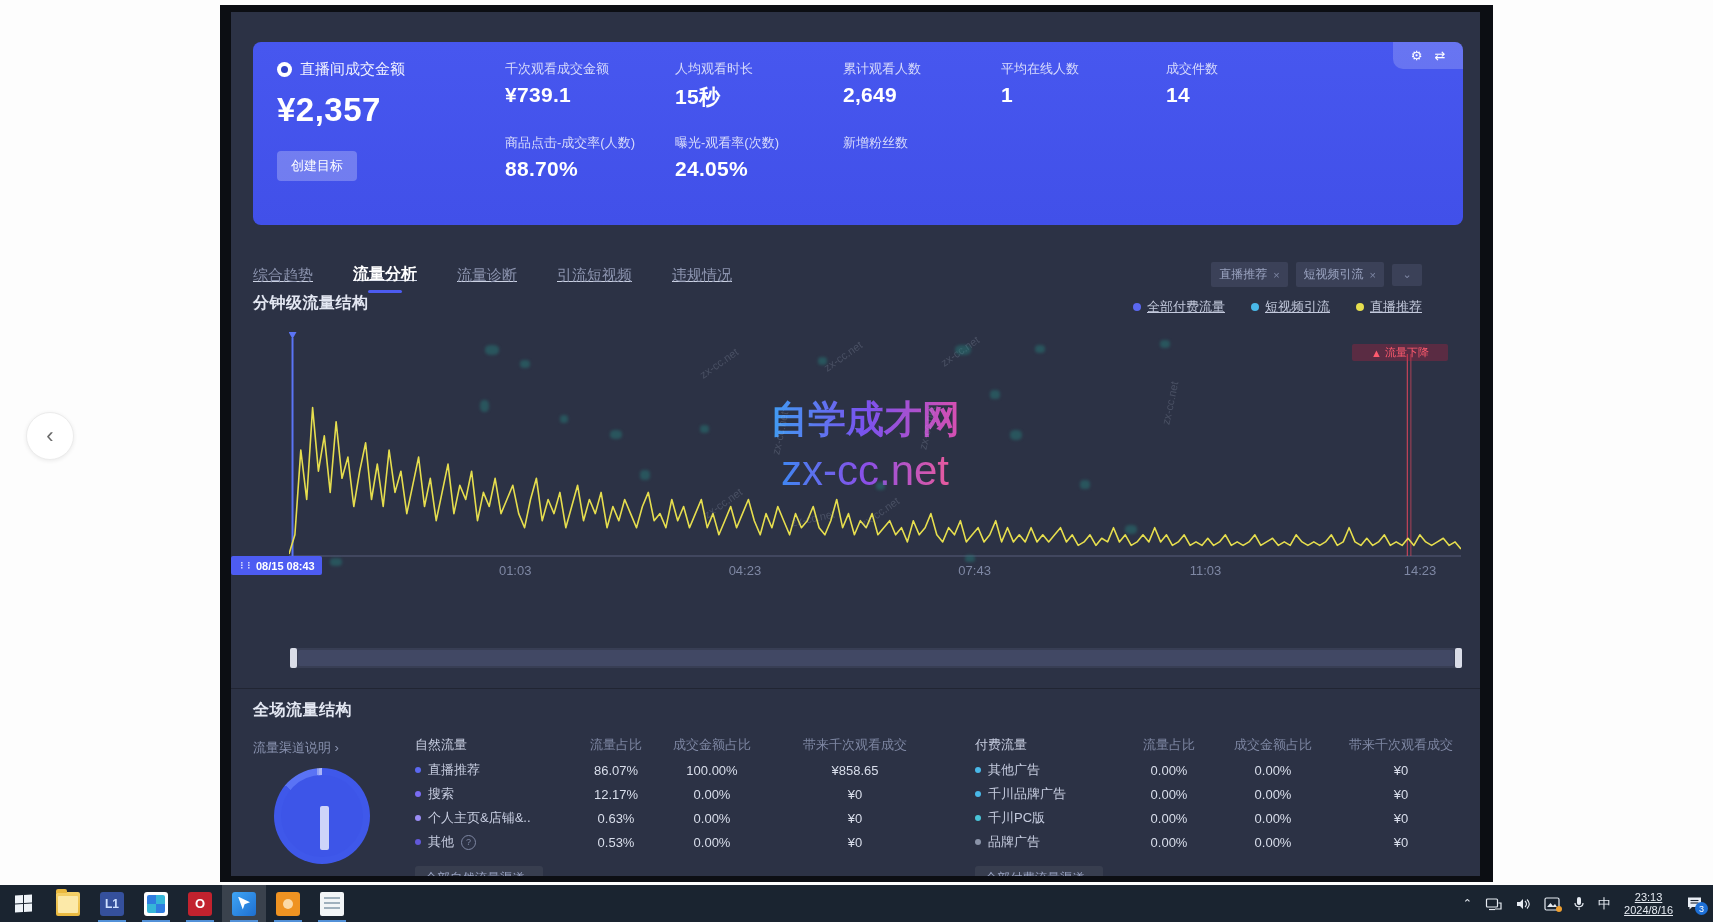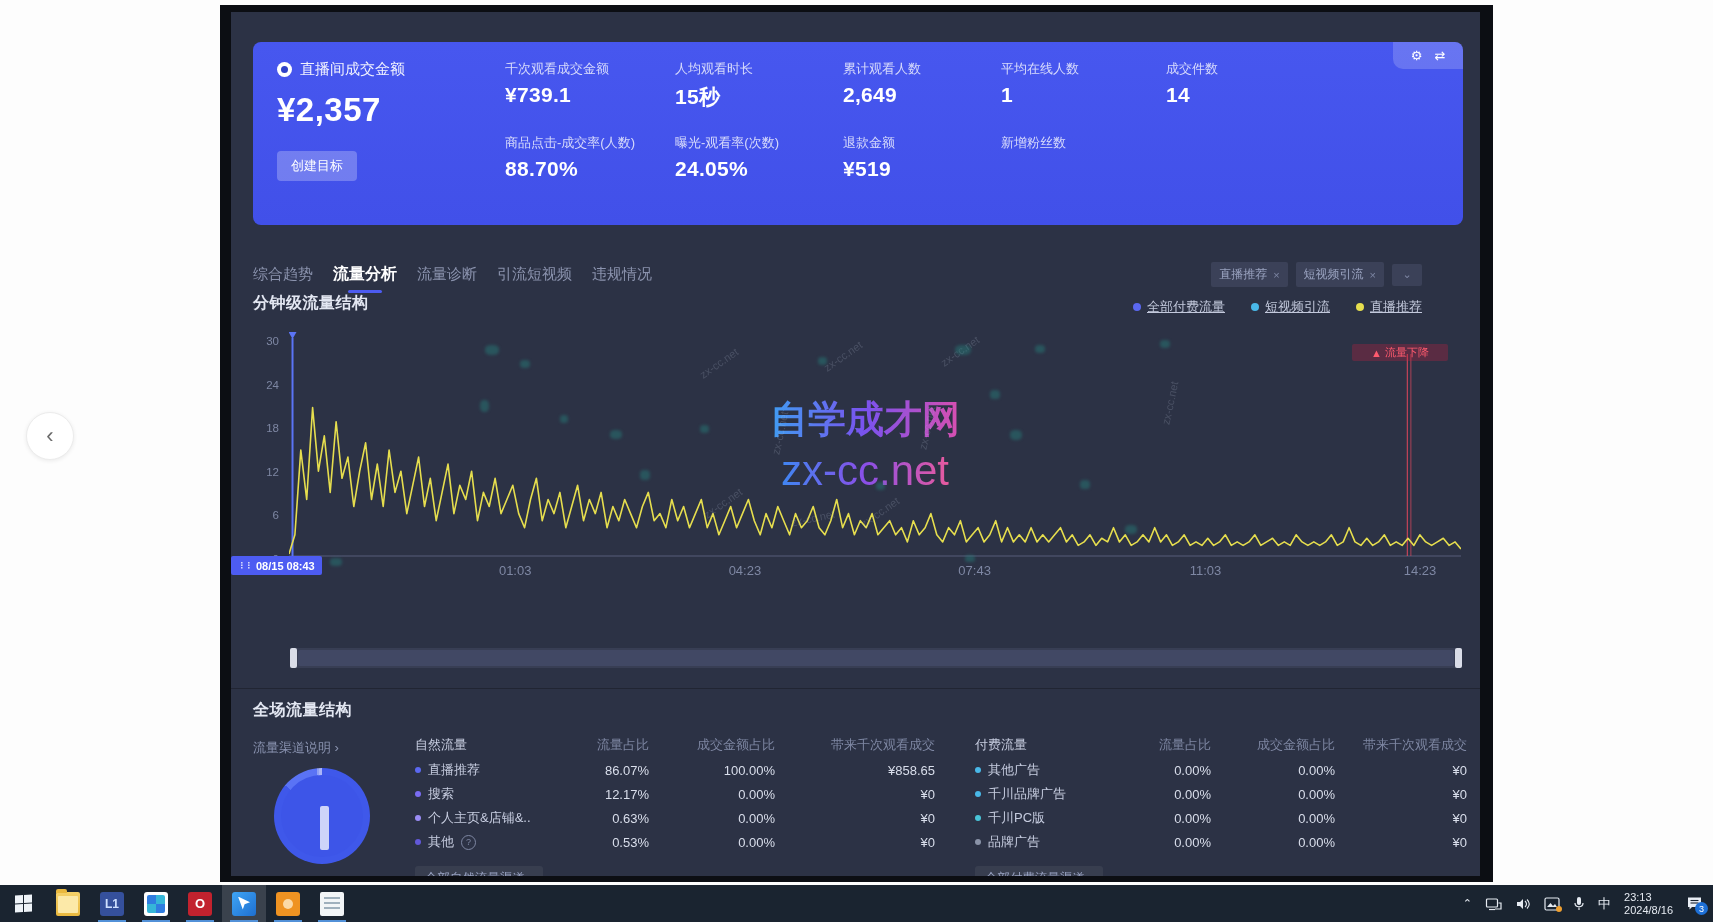--- a/index.html
+++ b/index.html
@@ -25,21 +25,21 @@
   .goal-ico{width:15px;height:15px;border-radius:50%;background:#fff;position:relative;display:inline-block;}
   .goal-ico::after{content:"";position:absolute;left:4px;top:4px;width:7px;height:7px;border-radius:50%;background:#3042c8;}
   .b-value{font-size:33px;font-weight:bold;letter-spacing:.5px;margin-top:12px;}
   .goal-btn{margin-top:22px;display:inline-block;background:rgba(255,255,255,.25);color:#fff;
     font-size:13px;padding:6px 14px;border-radius:4px;cursor:pointer;}
   .metrics{position:absolute;left:252px;top:18px;width:950px;display:grid;
     grid-template-columns:170px 168px 158px 165px auto;grid-auto-rows:74px;}
   .metric .ml{font-size:13px;color:rgba(255,255,255,.78);}
   .metric .mv{font-size:21px;font-weight:bold;color:#fff;margin-top:5px;letter-spacing:.3px;}
   
-  .tabs{position:absolute;left:22px;top:252px;display:flex;align-items:center;gap:20px;}
+  .tabs{position:absolute;left:22px;top:252px;display:flex;align-items:flex-end;gap:40px;text-decoration:underline;}
   .tab{font-size:15px;color:#8b93ae;cursor:pointer;position:relative;padding-bottom:8px;}
   .tab.active{font-size:16px;color:#fff;font-weight:bold;}
   .tab.active::after{content:"";position:absolute;left:50%;transform:translateX(-50%);bottom:0;
     width:34px;height:3px;border-radius:2px;background:#4c5bf0;}
   .filterbar{position:absolute;right:58px;top:250px;display:flex;gap:8px;align-items:center;}
   .ftag{background:#3b4158;color:#9aa3c0;font-size:12px;padding:4px 8px;border-radius:2px;
     display:flex;align-items:center;gap:6px;cursor:pointer;}
   .ftag .x{color:#7d86a3;font-size:11px;cursor:pointer;}
   .fdrop{background:#3b4158;color:#7d86a3;width:30px;height:22px;border-radius:2px;
     display:flex;align-items:center;justify-content:center;font-size:11px;cursor:pointer;}
@@ -72,21 +72,21 @@
   
   .chan-link{position:absolute;left:22px;top:727px;font-size:13px;color:#8a93b0;cursor:pointer;}
   .donut{position:absolute;left:43px;top:756px;width:96px;height:96px;border-radius:50%;}
   .donut-inner{position:absolute;left:7px;top:7px;right:7px;bottom:7px;border-radius:50%;background:#3d55e8;}
   .donut-label{position:absolute;left:46px;top:38px;width:9px;height:44px;background:rgba(255,255,255,.75);border-radius:2px;}
   .ftable{position:absolute;font-size:13px;}
   .frow{display:grid;align-items:center;height:24px;}
   .nat .frow{grid-template-columns:168px 66px 126px 1fr;}
   .paid .frow{grid-template-columns:152px 84px 124px 1fr;}
   .fhead{color:#7e87a3;height:26px;}
-  .fcell{text-align:right;color:#d9deeb;}
+  .fcell{text-align:center;color:#d9deeb;}
   .fcell.name{text-align:left;color:#c7cde0;display:flex;align-items:center;gap:7px;}
   .rdot{width:6px;height:6px;border-radius:50%;flex:none;}
   .help{width:13px;height:13px;border:1px solid #7e87a3;border-radius:50%;color:#7e87a3;font-size:9px;
     display:inline-flex;align-items:center;justify-content:center;}
   .tfoot{display:inline-block;margin-top:12px;background:rgba(255,255,255,.06);color:#98a2c2;
     font-size:12.5px;padding:4px 10px;border-radius:3px;cursor:pointer;}
   
   .taskbar{position:absolute;left:0;top:885px;width:1713px;height:37px;background:#1a2430;display:flex;align-items:stretch;z-index:5;}
   .tb-start{width:46px;display:flex;align-items:center;justify-content:center;cursor:pointer;}
   .win{display:grid;grid-template-columns:8px 8px;grid-template-rows:8px 8px;gap:1px;transform:skewY(-3deg);}
@@ -107,21 +107,21 @@
     clip-path:polygon(0 0,100% 45%,55% 60%,40% 100%);}
   .ico-orange{background:#ef9322;}
   .ico-orange::before{content:"";position:absolute;left:7px;top:7px;width:10px;height:10px;border-radius:50%;background:#fbd9a6;}
   .ico-note{background:#f2f5f7;border-radius:2px;}
   .ico-note::before{content:"";position:absolute;left:4px;top:5px;right:4px;height:2px;background:#9fb0bd;
     box-shadow:0 5px 0 #9fb0bd,0 10px 0 #9fb0bd;}
   .tray{margin-left:auto;display:flex;align-items:center;gap:13px;padding-right:10px;color:#e6ebf2;}
   .tray svg{display:block;}
   .tray-item{cursor:pointer;display:flex;align-items:center;}
   .ime{font-size:13px;}
-  .clock{font-size:11px;line-height:13px;text-align:left;cursor:pointer;}
+  .clock{font-size:11px;line-height:13px;text-align:center;cursor:pointer;text-decoration:underline;}
   .notif{position:relative;cursor:pointer;}
   .badge{position:absolute;right:-5px;bottom:-4px;width:13px;height:13px;border-radius:50%;background:#1d6fd6;
     color:#fff;font-size:9px;display:flex;align-items:center;justify-content:center;}
   .chev{font-size:11px;cursor:pointer;}
 </style>
 </head>
 <body>
 
 <div class="stage">
 
@@ -168,24 +168,20 @@
             </div>
           <div class="metric">
               <div class="ml">商品点击-成交率(人数)</div>
               <div class="mv">88.70%</div>
             </div>
           <div class="metric">
               <div class="ml">曝光-观看率(次数)</div>
               <div class="mv">24.05%</div>
             </div>
           <div class="metric">
-              <div class="ml">退款金额</div>
-              <div class="mv">¥519</div>
-            </div>
-          <div class="metric">
               <div class="ml">新增粉丝数</div>
             </div>
         </div>
       </div>
 
       <div class="tabs">
         <span class="tab">综合趋势</span>
         <span class="tab active">流量分析</span>
         <span class="tab">流量诊断</span>
         <span class="tab">引流短视频</span>
@@ -214,28 +210,20 @@
         <span class="litem">
           <span class="ldot" style="background-color: rgb(73, 184, 232);"></span>
           <span>短视频引流</span>
         </span>
         <span class="litem">
           <span class="ldot" style="background-color: rgb(230, 222, 78);"></span>
           <span>直播推荐</span>
         </span>
       </div>
 
-      <div class="yaxis">
-        <span>30</span>
-          <span>24</span>
-        <span>18</span>
-          <span>12</span>
-        <span>6</span>
-          <span>0</span>
-      </div>
 
       <div class="chart-wrap">
         <svg id="flow-chart" width="1172" height="240">
           <line x1="0" y1="224" x2="1172" y2="224" stroke="#565d7a" stroke-width="1"></line>
           <line id="start-line" y1="6" y2="224" stroke="#5b74f5" stroke-width="2" x1="3.516" x2="3.516"></line>
           <path id="start-cap" fill="#5b74f5" d="M -0.484 0 L 7.516 0 L 3.516 7 Z"></path>
           <line id="red-line-a" y1="22" y2="224" stroke-width="1.2" opacity="0.8" x1="1118.346" x2="1118.346" stroke="#e8485e"></line>
           <line id="red-line-b" y1="22" y2="224" stroke-width="1.2" opacity="0.55" x1="1121.846" x2="1121.846" stroke="#e8485e"></line>
           <polyline id="main-line" fill="none" stroke-width="1.6" stroke-linejoin="round" points="0.0,221.9 5.9,202.8 11.8,118.0 17.7,167.5 23.6,75.6 29.4,139.2 35.3,103.9 41.2,160.4 47.1,89.7 53.0,146.3 58.9,125.1 64.8,174.5 70.7,139.2 76.6,110.9 82.5,167.5 88.3,132.1 94.2,174.5 100.1,118.0 106.0,160.4 111.9,139.2 117.8,181.6 123.7,153.3 129.6,125.1 135.5,174.5 141.3,146.3 147.2,188.7 153.1,160.4 159.0,132.1 164.9,181.6 170.8,153.3 176.7,167.5 182.6,139.2 188.5,188.7 194.4,160.4 200.2,174.5 206.1,146.3 212.0,181.6 217.9,167.5 223.8,153.3 229.7,181.6 235.6,195.7 241.5,167.5 247.4,146.3 253.2,188.7 259.1,167.5 265.0,181.6 270.9,160.4 276.8,195.7 282.7,174.5 288.6,153.3 294.5,188.7 300.4,167.5 306.3,181.6 312.1,160.4 318.0,195.7 323.9,174.5 329.8,188.7 335.7,167.5 341.6,181.6 347.5,195.7 353.4,174.5 359.3,160.4 365.1,188.7 371.0,181.6 376.9,195.7 382.8,167.5 388.7,188.7 394.6,174.5 400.5,195.7 406.4,181.6 412.3,167.5 418.2,195.7 424.0,181.6 429.9,202.8 435.8,188.7 441.7,174.5 447.6,195.7 453.5,181.6 459.4,167.5 465.3,188.7 471.2,202.8 477.0,181.6 482.9,195.7 488.8,174.5 494.7,188.7 500.6,202.8 506.5,181.6 512.4,195.7 518.3,188.7 524.2,174.5 530.1,195.7 535.9,202.8 541.8,188.7 547.7,167.5 553.6,195.7 559.5,181.6 565.4,202.8 571.3,188.7 577.2,195.7 583.1,181.6 588.9,202.8 594.8,195.7 600.7,188.7 606.6,202.8 612.5,195.7 618.4,209.9 624.3,188.7 630.2,202.8 636.1,195.7 641.9,181.6 647.8,202.8 653.7,209.9 659.6,195.7 665.5,202.8 671.4,188.7 677.3,209.9 683.2,202.8 689.1,195.7 695.0,209.9 700.8,202.8 706.7,188.7 712.6,209.9 718.5,195.7 724.4,209.9 730.3,202.8 736.2,209.9 742.1,195.7 748.0,209.9 753.8,202.8 759.7,209.9 765.6,202.8 771.5,195.7 777.4,209.9 783.3,202.8 789.2,213.4 795.1,209.9 801.0,202.8 806.9,213.4 812.7,206.3 818.6,209.9 824.5,195.7 830.4,209.9 836.3,202.8 842.2,213.4 848.1,209.9 854.0,202.8 859.9,209.9 865.7,195.7 871.6,209.9 877.5,202.8 883.4,213.4 889.3,209.9 895.2,202.8 901.1,213.4 907.0,209.9 912.9,213.4 918.8,206.3 924.6,213.4 930.5,209.9 936.4,202.8 942.3,213.4 948.2,209.9 954.1,213.4 960.0,209.9 965.9,202.8 971.8,213.4 977.6,209.9 983.5,206.3 989.4,213.4 995.3,209.9 1001.2,213.4 1007.1,202.8 1013.0,209.9 1018.9,213.4 1024.8,209.9 1030.7,213.4 1036.5,209.9 1042.4,202.8 1048.3,213.4 1054.2,209.9 1060.1,195.7 1066.0,209.9 1071.9,213.4 1077.8,206.3 1083.7,213.4 1089.5,209.9 1095.4,202.8 1101.3,213.4 1107.2,209.9 1113.1,213.4 1119.0,206.3 1124.9,213.4 1130.8,202.8 1136.7,209.9 1142.6,213.4 1148.4,209.9 1154.3,206.3 1160.2,213.4 1166.1,209.9 1172.0,216.9" stroke="#e6de4e"></polyline>
         </svg>

